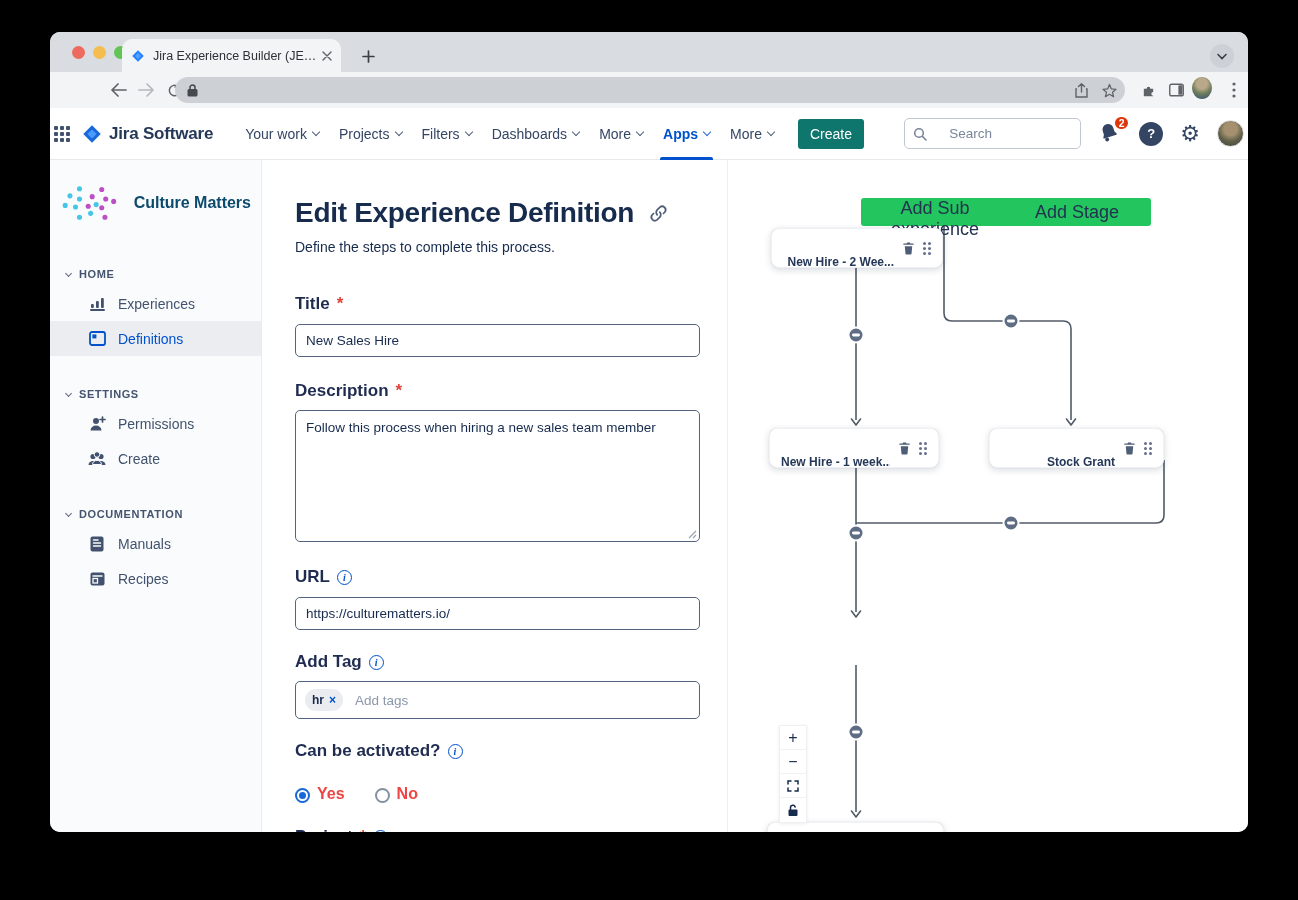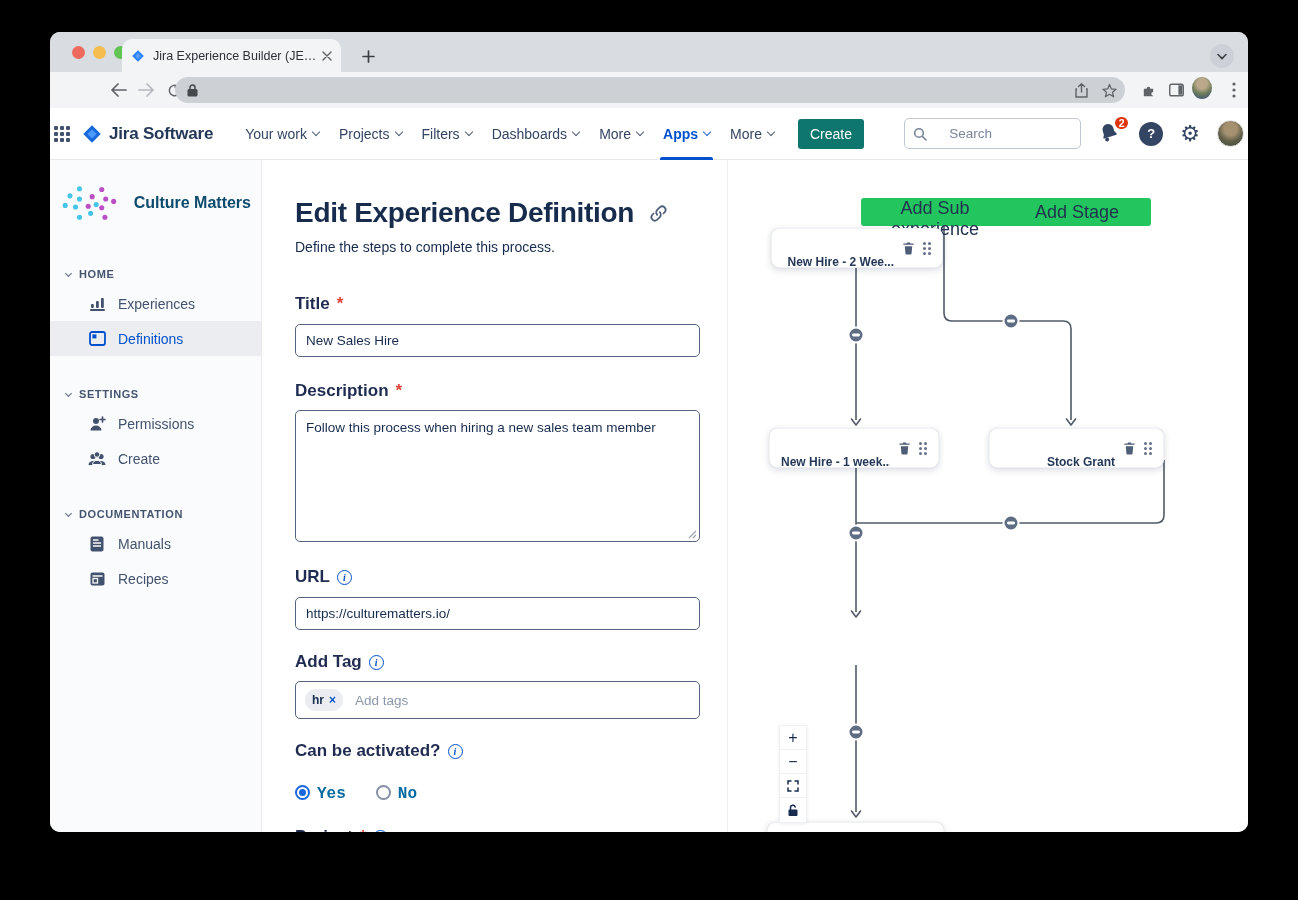--- a/index.html
+++ b/index.html
@@ -66,21 +66,21 @@
   .tinput { margin-top:10px; width:405px; height:33px; border:1px solid #56637d; border-radius:5px; padding:0 10px; font-size:13.5px; color:#172b4d; font-family:"Liberation Sans",sans-serif; display:block; background:#fff; }
   .ta-wrap { position:relative; width:405px; margin-top:9px; }
   textarea.tarea { width:405px; height:132px; border:1px solid #56637d; border-radius:5px; padding:9px 10px; font-size:13.5px; color:#172b4d; font-family:"Liberation Sans",sans-serif; resize:none; display:block; }
   .grip { position:absolute; right:3px; bottom:3px; }
   .mt-title{margin-top:39px;} .mt-desc{margin-top:24px;} .mt-url{margin-top:25px;} .mt-tag{margin-top:22px;} .mt-act{margin-top:22px;} .mt-proj{margin-top:24px;}
   .tagbox { margin-top:9px; width:405px; height:38px; border:1px solid #56637d; border-radius:5px; display:flex; align-items:center; padding:0 9px; gap:12px; }
   .chip { background:#ebecf0; border-radius:11px; padding:4px 7px; font-size:12px; font-weight:600; color:#172b4d; display:flex; align-items:center; gap:5px; }
   .chip .x { color:#0052cc; font-weight:700; font-size:12px; cursor:pointer; }
   .tag-ph { font-size:13.5px; color:#8b98ab; }
   .radios { display:flex; gap:30px; margin-top:24px; }
-  .radio { display:flex; align-items:flex-start; gap:7px; font-size:16px; font-weight:600; color:#0369a1; cursor:pointer;font-family:Liberation Mono, monospace; }
+  .radio { display:flex; align-items:flex-end; gap:7px; font-size:16px; font-weight:600; color:#ef4444; cursor:pointer; }
   .rdot { width:15px; height:15px; border-radius:50%; border:2px solid #1868db; display:flex; align-items:center; justify-content:center; }
   .rdot i { width:7px; height:7px; border-radius:50%; background:#1868db; }
   .rdot.off { border-color:#8590a2; }
 
   
   .canvas { position:relative; flex:1; background:#fff; border-left:1px solid #eceef1; overflow:hidden; }
   .cbtn { position:absolute; top:38px; height:28px; width:148px; background:#22c55e; border:none; border-radius:3px; font-size:18px; font-weight:500; color:#22324f; font-family:"Liberation Sans",sans-serif; cursor:pointer; }
   .edges { position:absolute; left:0; top:0; }
   .fnode { position:absolute; height:40px; background:#fff; border:1px solid #f0f1f4; border-radius:8px; box-shadow:0 2px 7px rgba(9,30,66,.16), 0 0 1px rgba(9,30,66,.12); display:flex; align-items:center; gap:8px; padding:0 11px; cursor:grab; }
   .fnode .nlabel { flex:1; text-align:right; font-size:12px; font-weight:700; color:#253858; white-space:nowrap; overflow:hidden;margin-top:28px; }

